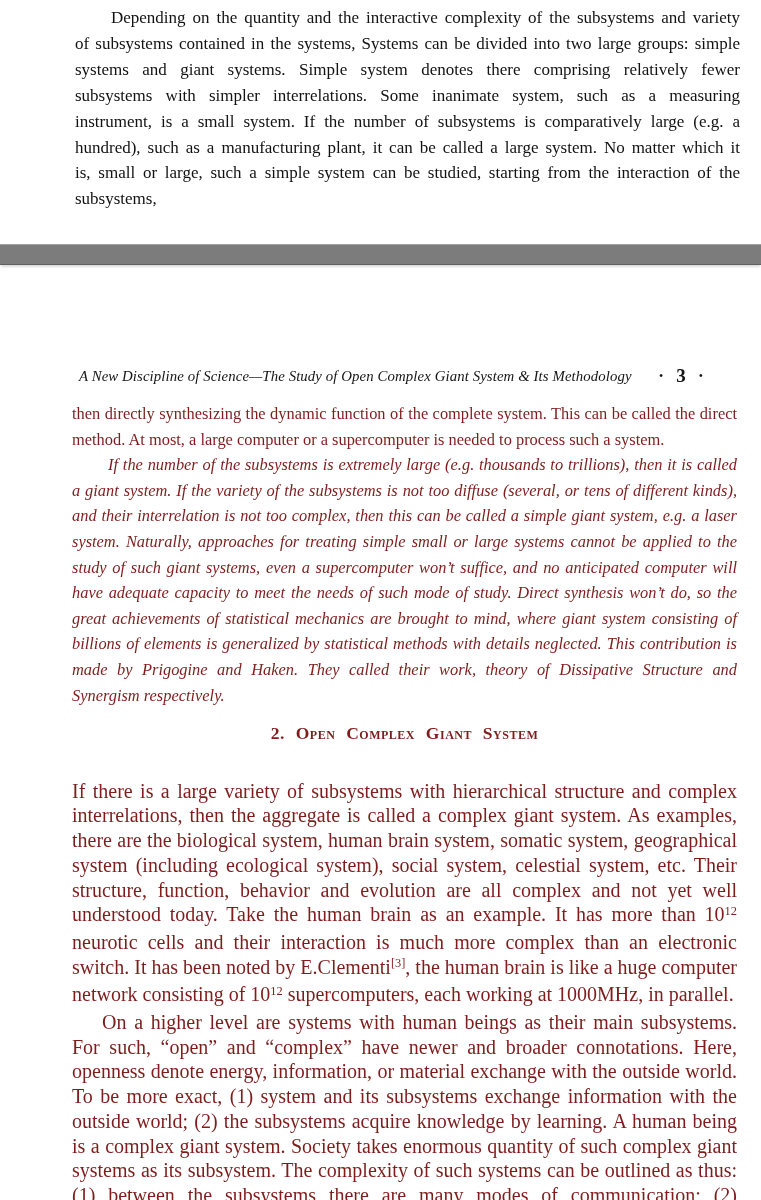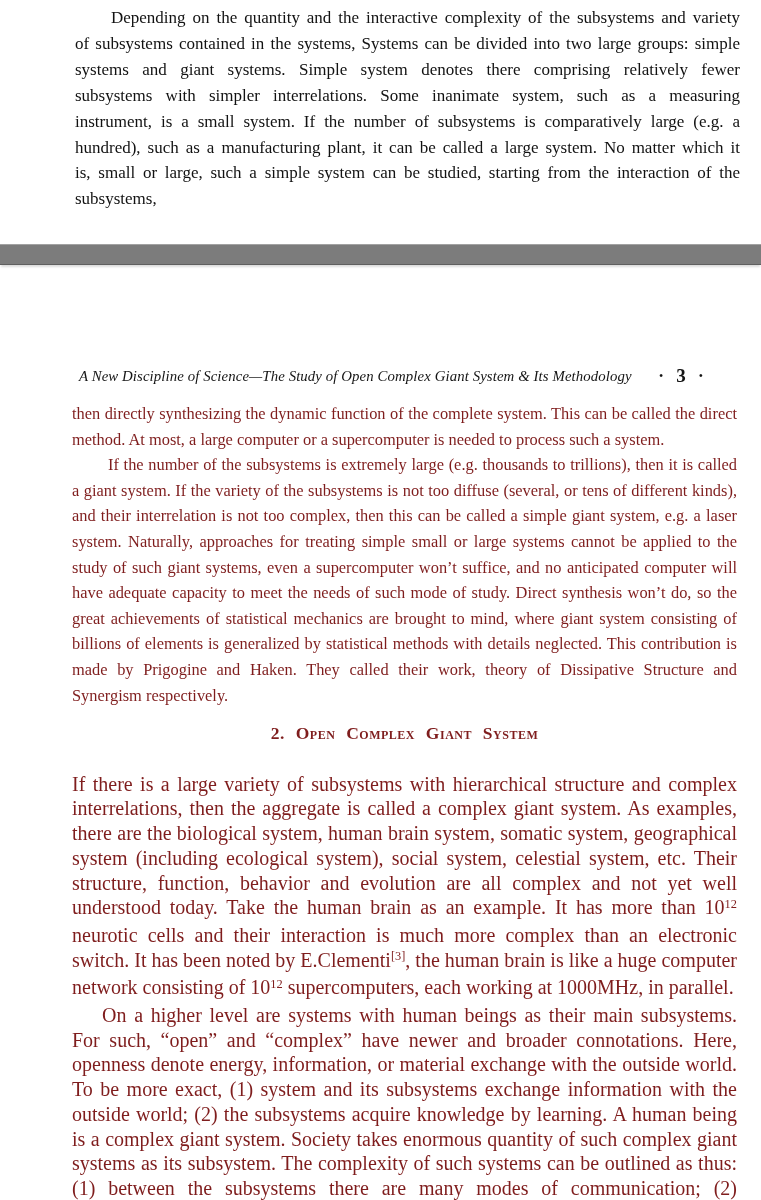--- a/index.html
+++ b/index.html
@@ -56,23 +56,23 @@
   .page-marker .page-num { font-size: 19px; font-weight: 600; line-height: 1; }
 
   
   .body-block {
     position: absolute; top: 401px; left: 72px; width: 665px;
     font-size: 16.4px; line-height: 25.6px;
     text-align: justify;
     color: #7f1d1d;
   }
   .p-continuation { text-indent: 0; }
-  .p-indent { text-indent: 36px; }
+  .p-indent { text-indent: 36px; font-style: italic; }
   .section-heading {
-    margin: 13px 0 25px 0;
+    margin: 13px 0 32px 0;
     text-align: center;
     font-size: 17.5px;
     font-weight: bold;
     font-variant: small-caps;
     letter-spacing: 0.5px;
     word-spacing: 6px;
   }
   .p-tight { font-size: 20px; line-height: 24.7px; text-indent: 0; }
   .p-tight-indent { font-size: 20px; line-height: 24.7px; text-indent: 30px; }
   .sup { font-size: 0.62em; position: relative; top: -0.5em; letter-spacing: 0; }

